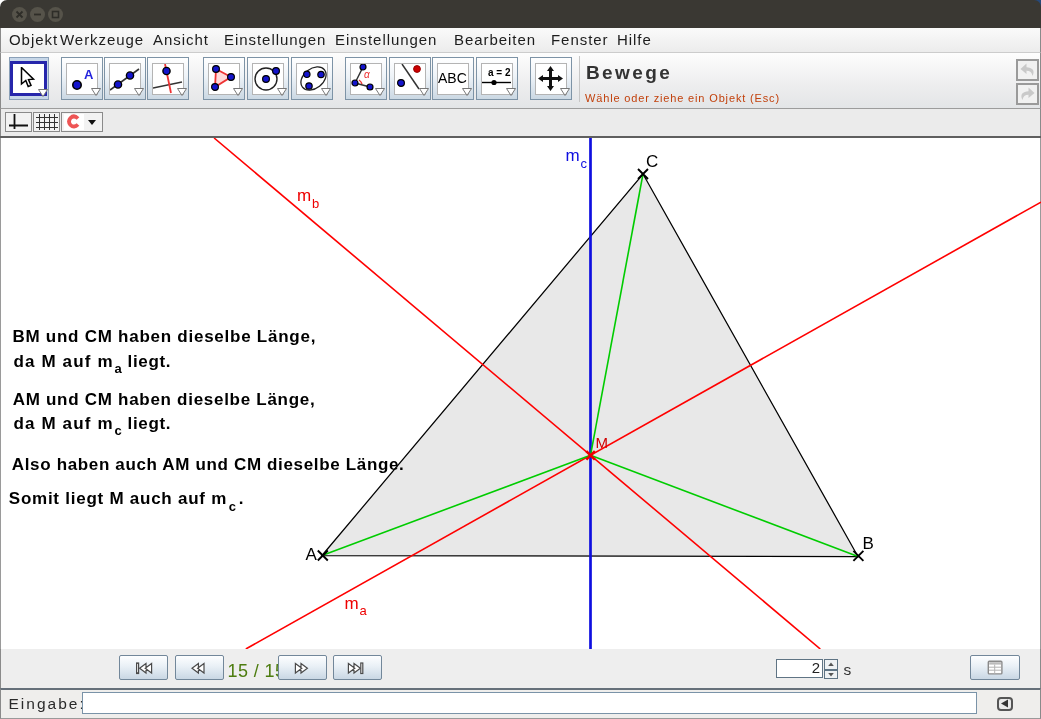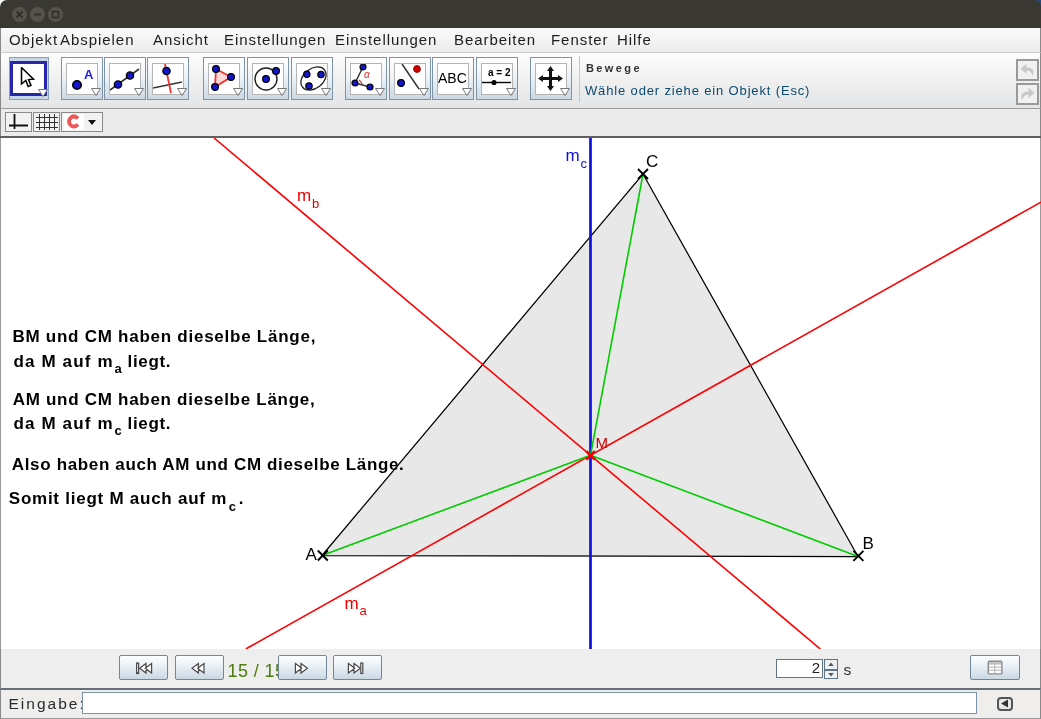--- a/index.html
+++ b/index.html
@@ -12,22 +12,22 @@
 #menubar{position:absolute;left:0;top:28px;width:1039px;height:24px;background:linear-gradient(180deg,#fafafa,#ececec);border-left:1px solid #8a8a8a;border-right:1px solid #8a8a8a;border-bottom:1px solid #cccccc;}
 #menubar span{position:absolute;top:3px;font-size:15px;color:#1c1c1c;letter-spacing:0.95px;}
 
 #toolbar{position:absolute;left:0;top:53px;width:1039px;height:55px;background:linear-gradient(180deg,#fdfdfd,#ededee 60%,#e3e5e7);border-left:1px solid #8a8a8a;border-right:1px solid #8a8a8a;border-bottom:1px solid #9c9c9c;}
 .tb{position:absolute;top:4px;width:40px;height:41px;border:1px solid #7d93a6;background:linear-gradient(180deg,#ffffff,#eef3f8 45%,#cbd8e3);}
 .tb .ic{position:absolute;left:4px;top:5px;width:30px;height:30px;background:#fff;border:1px solid #b4b4b4;}
 .tb svg.icon{position:absolute;left:5px;top:6px;}
 .dd{position:absolute;right:1px;bottom:3px;}
 #tbsel{position:absolute;left:8px;top:4px;width:37.5px;height:40.5px;border:1px solid #8aa0b8;background:#c7d7e8;}
 #tbsel .inner{position:absolute;left:0px;top:2.5px;width:31px;height:29px;border:3px solid #2626ab;background:#fff;}
-#helptitle{position:absolute;left:586px;top:62px;font-size:11px;font-weight:bold;color:#333;letter-spacing:2.4px;}
-#helpsub{position:absolute;left:585px;top:83px;font-size:13px;color:#0c4a6e;letter-spacing:0.85px;}
+#helptitle{position:absolute;left:586px;top:62px;font-size:19px;font-weight:bold;color:#333;letter-spacing:2.4px;}
+#helpsub{position:absolute;left:585px;top:92px;font-size:11px;color:#c2410c;letter-spacing:0.85px;}
 .unre{position:absolute;left:1015px;width:19px;height:18px;border:2px solid #9a9a9a;background:#f1f1f1;}
 
 #row2{position:absolute;left:0;top:109px;width:1039px;height:27px;background:#ebebeb;border-left:1px solid #8a8a8a;border-right:1px solid #8a8a8a;}
 .r2b{position:absolute;top:3px;height:18px;border:1px solid #8a8a8a;background:#f2f2f2;}
 
 #canvas{position:absolute;left:0;top:136px;width:1041px;height:513px;background:#fff;border-top:2px solid #5f5f5f;box-sizing:border-box;}
 #canvas svg{position:absolute;left:0;top:0;}
 #canvas .wb{position:absolute;top:0;width:1px;height:511px;background:#9a9a9a;}
 
 #playbar{position:absolute;left:0;top:649px;width:1039px;height:39px;background:#eeeeee;border-left:1px solid #8a8a8a;border-right:1px solid #8a8a8a;}
@@ -50,21 +50,21 @@
     <div class="circ" style="left:30px"></div>
     <div class="circ" style="left:48px"></div>
     <svg style="position:absolute;left:12px;top:7px" width="51" height="15">
       <path d="M4.5 4.5 L10.5 10.5 M10.5 4.5 L4.5 10.5" stroke="#2e2d28" stroke-width="1.8"></path>
       <path d="M22 7.5 L29 7.5" stroke="#2e2d28" stroke-width="1.8"></path>
       <rect x="40.5" y="4.5" width="6" height="6" fill="none" stroke="#2e2d28" stroke-width="1.6"></rect>
     </svg>
   </div>
   <div id="menubar">
     <span style="left:8px">Objekt</span>
-    <span style="left:59px">Abspielen</span>
+    <span style="left:59px">Werkzeuge</span>
     <span style="left:152px">Ansicht</span>
     <span style="left:223px">Einstellungen</span>
     <span style="left:334px">Einstellungen</span>
     <span style="left:453px">Bearbeiten</span>
     <span style="left:550px">Fenster</span>
     <span style="left:616px">Hilfe</span>
   </div>
   <div id="toolbar">
     <div id="tbsel">
       <div class="inner"></div>

